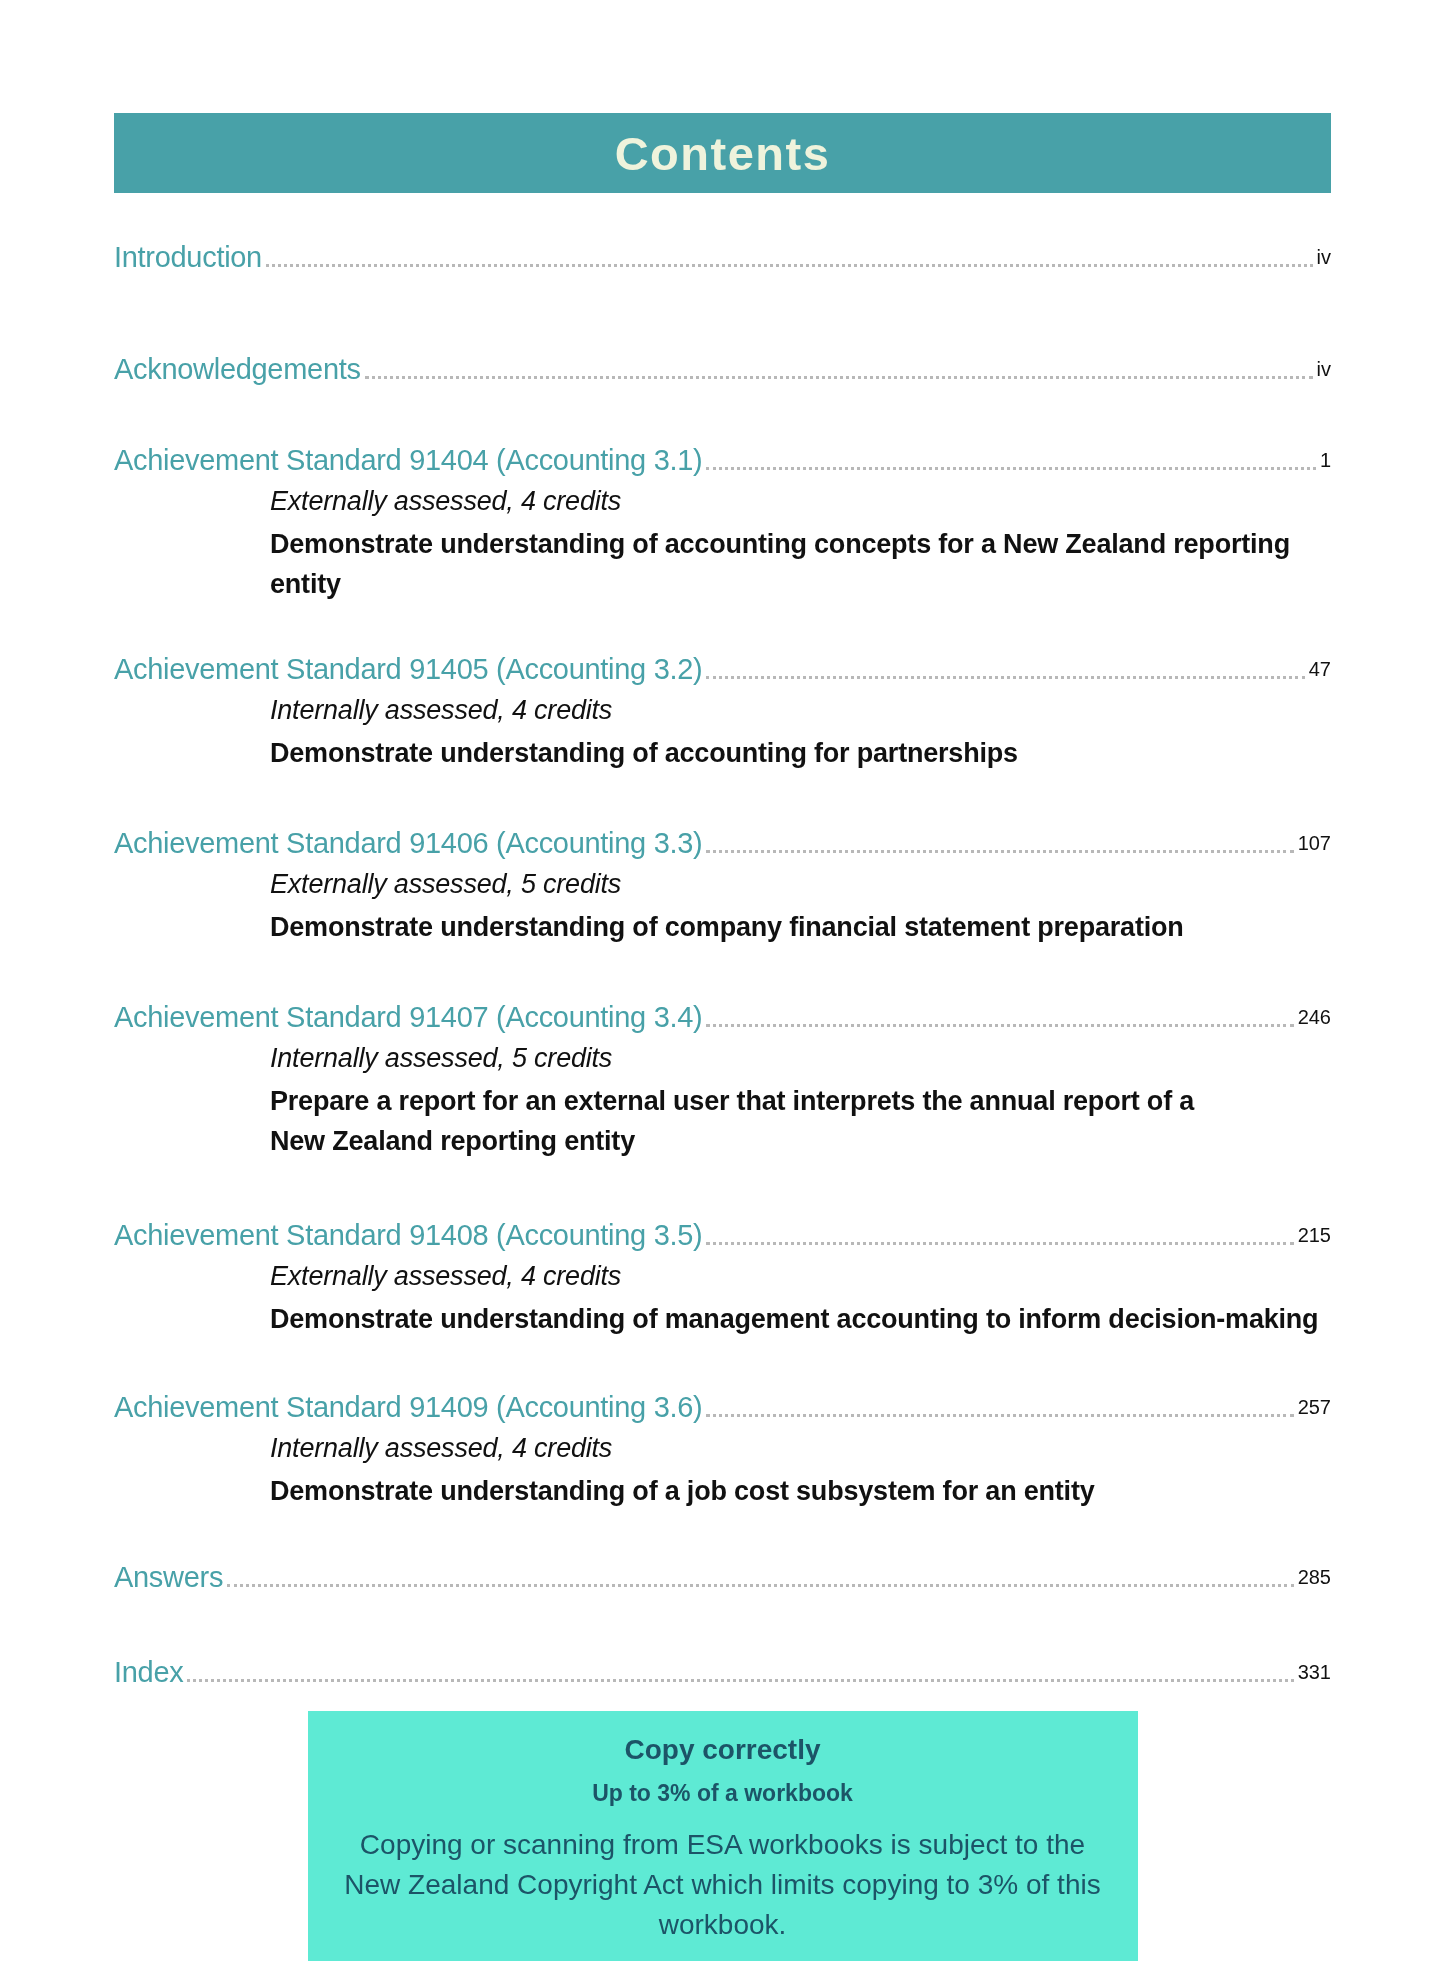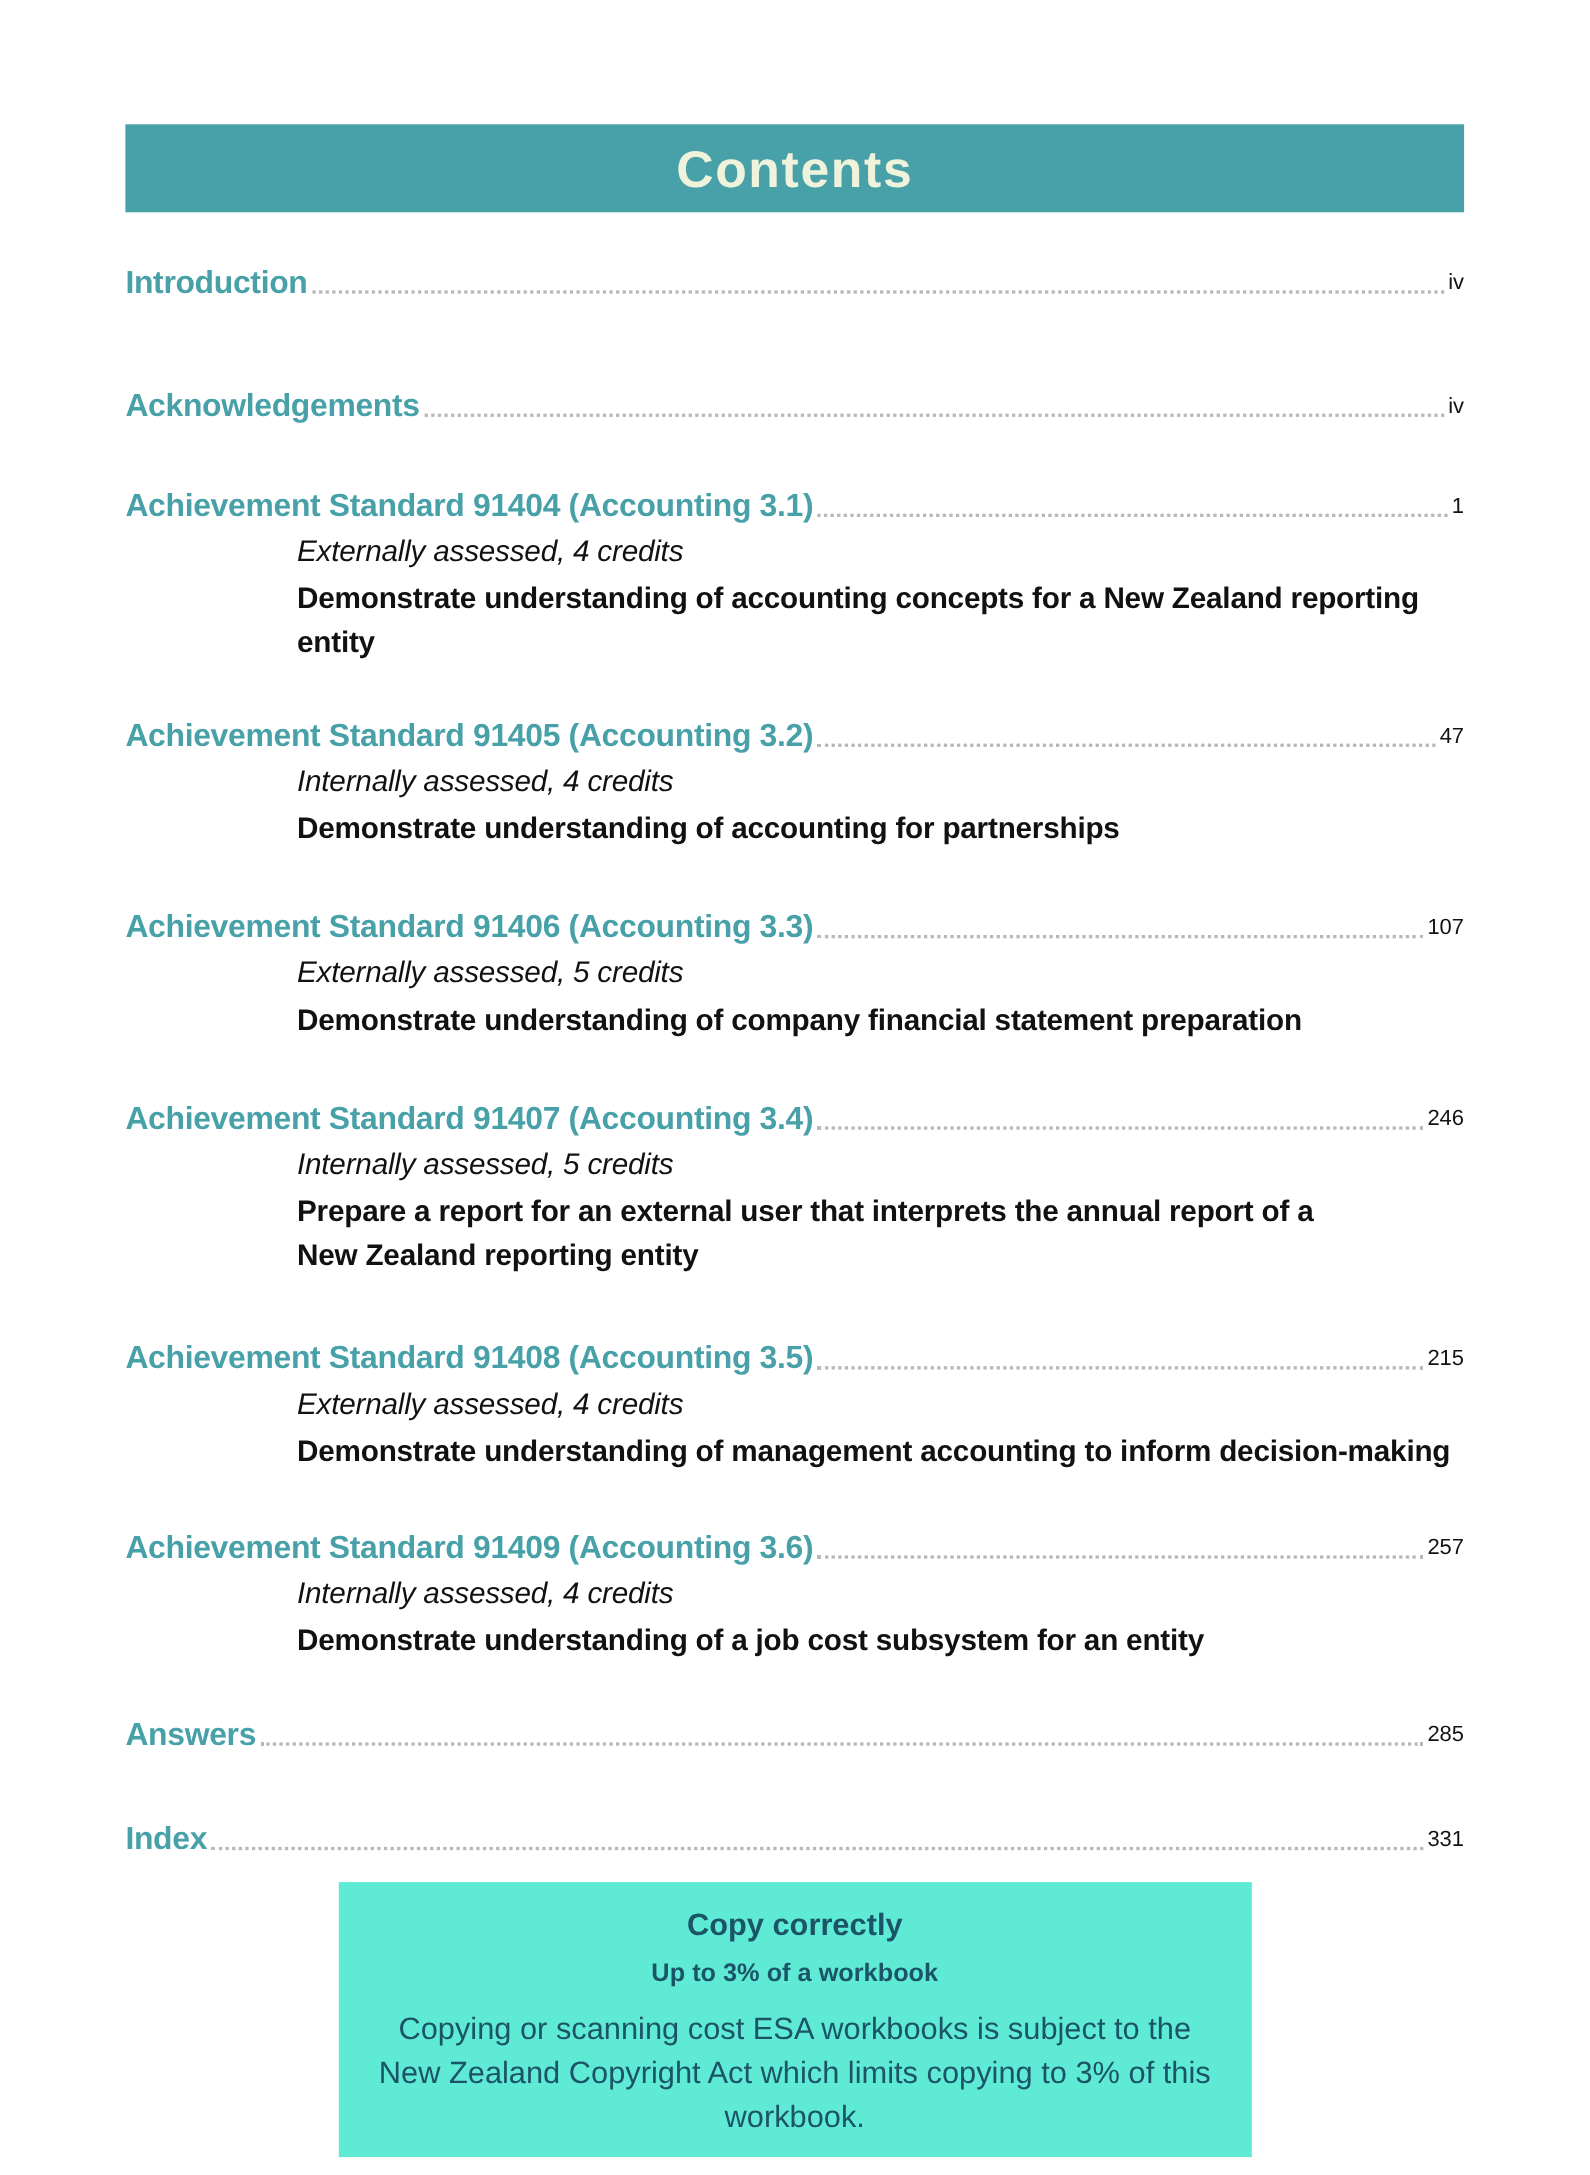--- a/index.html
+++ b/index.html
@@ -11,21 +11,21 @@
   .title-bar{
     margin:113px 114px 0 114px;height:80px;background:#48a1a8;
     display:flex;align-items:center;justify-content:center;
   }
   .title-bar h1{
     margin:0;font-size:47px;font-weight:600;color:#eff3dc;letter-spacing:1.5px;
   }
   .toc{margin:0 114px;}
   .row{display:flex;align-items:flex-end;}
   .etitle{
-    color:#48a1a8;font-weight:700;font-size:29px;line-height:34px;
+    color:#48a1a8;font-weight:400;font-size:29px;line-height:34px;
     white-space:nowrap;letter-spacing:-0.3px;
   }
   .dots{flex:1;margin:0 4px 7px 4px;border-bottom:3px dotted #b8b8b8;min-width:30px;}
   .epage{font-size:20px;line-height:34px;color:#111111;font-weight:400;white-space:nowrap;}
   .sub{padding-left:156px;}
   .assess{margin-top:8px;font-size:27px;line-height:33px;font-style:italic;letter-spacing:-0.2px;color:#111111;}
   .desc{margin-top:6px;font-size:27px;line-height:40px;font-weight:700;letter-spacing:-0.2px;color:#111111;}
   .mt47{margin-top:47px}.mt78{margin-top:78px}.mt57{margin-top:57px}
   .mt48{margin-top:48px}.mt53{margin-top:53px}.mt51{margin-top:51px}
   .mt49{margin-top:49px}.mt61{margin-top:61px}
@@ -163,15 +163,15 @@
       <span class="dots"></span>
       <span class="epage">331</span>
     </div>
   </div>
 
 </main>
 
 <aside class="copy-box">
   <div class="cb-heading">Copy correctly</div>
   <div class="cb-sub">Up to 3% of a workbook</div>
-  <div class="cb-body first">Copying or scanning cost ESA workbooks is subject to the</div>
+  <div class="cb-body first">Copying or scanning from ESA workbooks is subject to the</div>
   <div class="cb-body">New Zealand Copyright Act which limits copying to 3% of this workbook.</div>
 </aside>
 
 </body></html>

